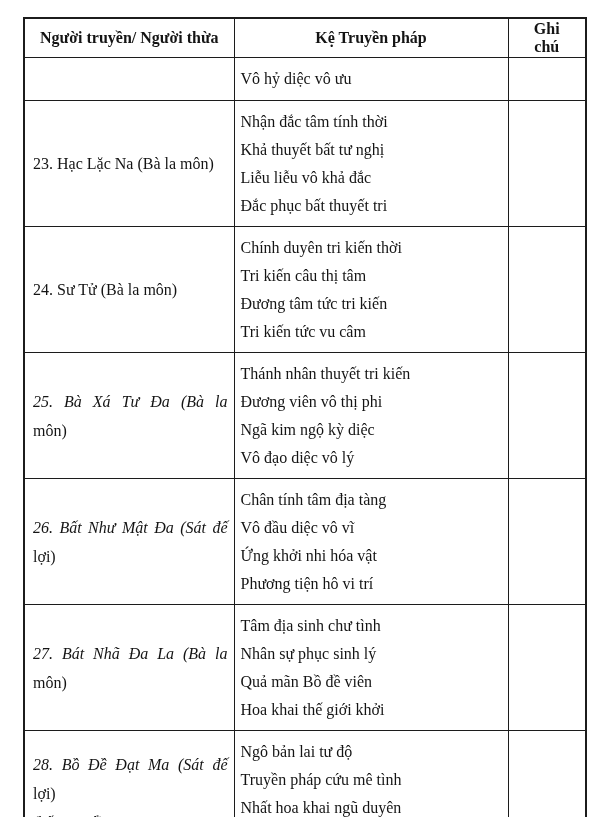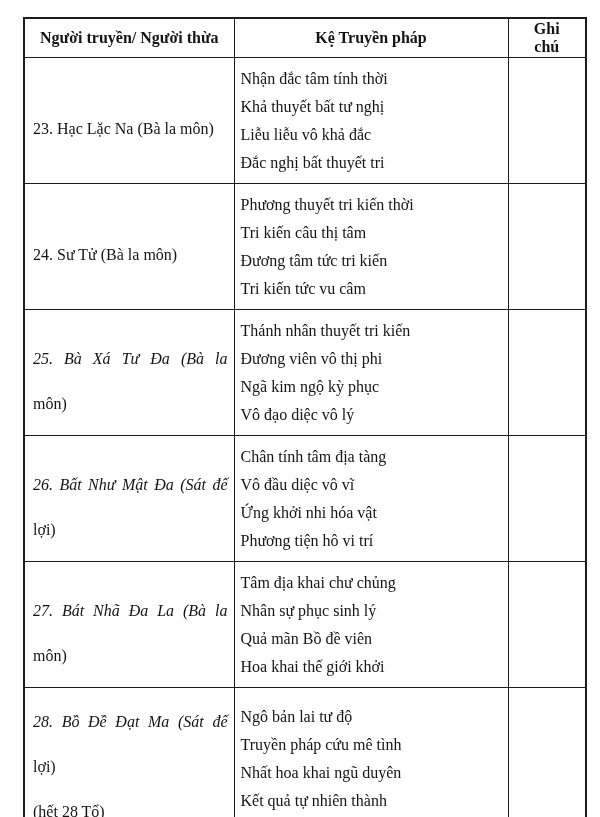--- a/index.html
+++ b/index.html
@@ -53,21 +53,20 @@
     padding: 3px 4px;
   }
   tr.single td {
     height: 36px;
   }
   tr.block td {
     height: 119px;
   }
   .person-line {
     line-height: 29px;
-    margin-top: 16px;
   }
   .person-line.jline {
     text-align: justify;
     text-align-last: justify;
     font-style: italic;
   }
   .verse-line {
     line-height: 28px;
   }
 </style>
@@ -82,53 +81,60 @@
       <col style="width:78px">
     </colgroup>
     <thead>
       <tr>
         <th>Người truyền/ Người thừa</th>
         <th>Kệ Truyền pháp</th>
         <th>Ghi chú</th>
       </tr>
     </thead>
     <tbody>
+        <tr class="single">
+    <td class="person-cell"></td>
+    <td class="verse-cell">
+            <div class="verse-line">Vô hỷ diệc vô ưu</div>
+          </td>
+    <td class="note-cell"></td>
+  </tr>
         <tr class="block">
     <td class="person-cell">
             <div class="person-line">23. Hạc Lặc Na (Bà la môn)</div>
           </td>
     <td class="verse-cell">
             <div class="verse-line">Nhận đắc tâm tính thời</div>
             <div class="verse-line">Khả thuyết bất tư nghị</div>
             <div class="verse-line">Liễu liễu vô khả đắc</div>
-            <div class="verse-line">Đắc nghị bất thuyết tri</div>
+            <div class="verse-line">Đắc phục bất thuyết tri</div>
           </td>
     <td class="note-cell"></td>
   </tr>
         <tr class="block">
     <td class="person-cell">
             <div class="person-line">24. Sư Tử (Bà la môn)</div>
           </td>
     <td class="verse-cell">
-            <div class="verse-line">Phương thuyết tri kiến thời</div>
+            <div class="verse-line">Chính duyên tri kiến thời</div>
             <div class="verse-line">Tri kiến câu thị tâm</div>
             <div class="verse-line">Đương tâm tức tri kiến</div>
             <div class="verse-line">Tri kiến tức vu câm</div>
           </td>
     <td class="note-cell"></td>
   </tr>
         <tr class="block">
     <td class="person-cell">
             <div class="person-line jline">25. Bà Xá Tư Đa (Bà la</div>
             <div class="person-line">môn)</div>
           </td>
     <td class="verse-cell">
             <div class="verse-line">Thánh nhân thuyết tri kiến</div>
             <div class="verse-line">Đương viên vô thị phi</div>
-            <div class="verse-line">Ngã kim ngộ kỳ phục</div>
+            <div class="verse-line">Ngã kim ngộ kỳ diệc</div>
             <div class="verse-line">Vô đạo diệc vô lý</div>
           </td>
     <td class="note-cell"></td>
   </tr>
         <tr class="block">
     <td class="person-cell">
             <div class="person-line jline">26. Bất Như Mật Đa (Sát đế</div>
             <div class="person-line">lợi)</div>
           </td>
     <td class="verse-cell">
@@ -138,21 +144,21 @@
             <div class="verse-line">Phương tiện hô vi trí</div>
           </td>
     <td class="note-cell"></td>
   </tr>
         <tr class="block">
     <td class="person-cell">
             <div class="person-line jline">27. Bát Nhã Đa La (Bà la</div>
             <div class="person-line">môn)</div>
           </td>
     <td class="verse-cell">
-            <div class="verse-line">Tâm địa khai chư chủng</div>
+            <div class="verse-line">Tâm địa sinh chư tình</div>
             <div class="verse-line">Nhân sự phục sinh lý</div>
             <div class="verse-line">Quả mãn Bồ đề viên</div>
             <div class="verse-line">Hoa khai thế giới khởi</div>
           </td>
     <td class="note-cell"></td>
   </tr>
         <tr class="block">
     <td class="person-cell">
             <div class="person-line jline">28. Bồ Đề Đạt Ma (Sát đế</div>
             <div class="person-line">lợi)</div>

